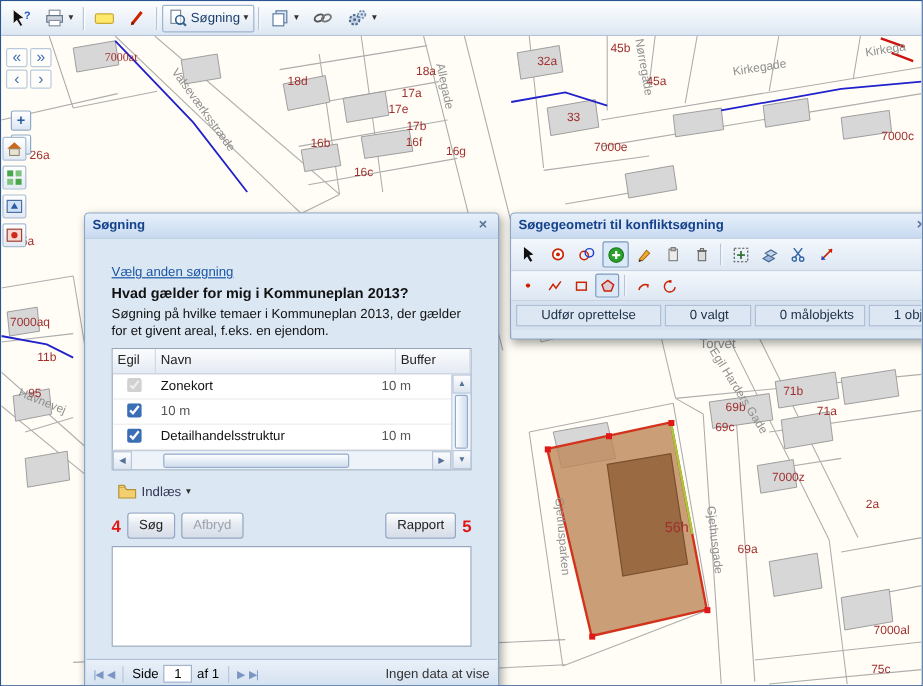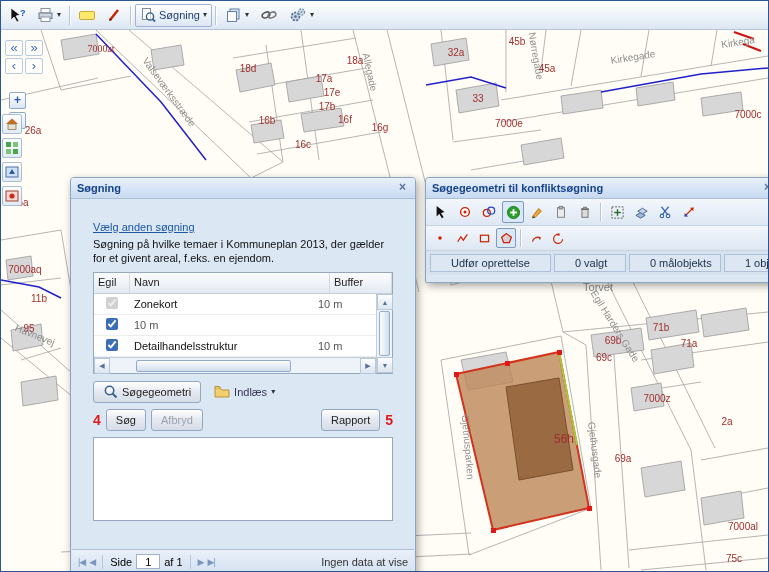--- a/index.html
+++ b/index.html
@@ -224,23 +224,23 @@
           <rect x="490" y="498" width="5" height="5"></rect>
           <rect x="504" y="331" width="5" height="5"></rect>
         </g>
       </g>
     </svg>
 
     <div id="map-labels">
         <span class="map-label parcel-label" style="left: 100px; top: 18px; font-size: 10px; transform: translate(-50%, -50%) rotate(0deg); font-family: Liberation Serif, serif;">7000at</span>
         <span class="map-label parcel-label" style="left: 247px; top: 38px; font-size: 10px; transform: translate(-50%, -50%) rotate(0deg);">18d</span>
         <span class="map-label parcel-label" style="left: 318px; top: 30px; font-size: 10px; transform: translate(-50%, -50%) rotate(0deg); margin-left: 36px;">18a</span>
-        <span class="map-label parcel-label" style="left: 323px; top: 48px; font-size: 10px; transform: translate(-50%, -50%) rotate(0deg);">17a</span>
+        <span class="map-label parcel-label" style="left: 342px; top: 48px; font-size: 10px; transform: translate(-50%, -50%) rotate(0deg);">17a</span>
         <span class="map-label parcel-label" style="left: 331px; top: 62px; font-size: 10px; transform: translate(-50%, -50%) rotate(0deg);">17e</span>
-        <span class="map-label parcel-label" style="left: 326px; top: 76px; font-size: 10px; transform: translate(-50%, -50%) rotate(0deg); text-align: right;">17b</span>
+        <span class="map-label parcel-label" style="left: 346px; top: 76px; font-size: 10px; transform: translate(-50%, -50%) rotate(0deg); text-align: right;">17b</span>
         <span class="map-label parcel-label" style="left: 266px; top: 90px; font-size: 10px; transform: translate(-50%, -50%) rotate(0deg);">16b</span>
         <span class="map-label parcel-label" style="left: 344px; top: 89px; font-size: 10px; transform: translate(-50%, -50%) rotate(0deg);">16f</span>
         <span class="map-label parcel-label" style="left: 302px; top: 114px; font-size: 10px; transform: translate(-50%, -50%) rotate(0deg);">16c</span>
         <span class="map-label parcel-label" style="left: 347px; top: 97px; font-size: 10px; transform: translate(-50%, -50%) rotate(0deg); margin-left: 32px;">16g</span>
         <span class="map-label parcel-label" style="left: 516px; top: 11px; font-size: 10px; transform: translate(-50%, -50%) rotate(0deg);">45b</span>
         <span class="map-label parcel-label" style="left: 546px; top: 38px; font-size: 10px; transform: translate(-50%, -50%) rotate(0deg);">45a</span>
         <span class="map-label parcel-label" style="left: 455px; top: 22px; font-size: 10px; transform: translate(-50%, -50%) rotate(0deg);">32a</span>
         <span class="map-label parcel-label" style="left: 477px; top: 68px; font-size: 10px; transform: translate(-50%, -50%) rotate(0deg);">33</span>
         <span class="map-label parcel-label" style="left: 508px; top: 93px; font-size: 10px; transform: translate(-50%, -50%) rotate(0deg);">7000e</span>
         <span class="map-label parcel-label" style="left: 747px; top: 84px; font-size: 10px; transform: translate(-50%, -50%) rotate(0deg);">7000c</span>
@@ -312,20 +312,21 @@
       </span>
     </div>
 
     <div class="dialog sdlg">
       <div class="dlg-title">
         <span>Søgning</span>
         <span class="dlg-close">×</span>
       </div>
       <div class="dlg-body">
         <a class="link" href="#">Vælg anden søgning</a>
+        <div class="sd-head">Hvad gælder for mig i Kommuneplan 2013?</div>
         <div class="sd-desc">Søgning på hvilke temaer i Kommuneplan 2013, der gælder for et givent areal, f.eks. en ejendom.</div>
 
         <div class="grid">
           <div class="ghead">
             <div>Egil</div>
             <div>Navn</div>
             <div>Buffer</div>
           </div>
           <div class="gbodywrap">
             <div class="grows">
@@ -351,27 +352,20 @@
             </div>
             <div class="vbar">
               <span class="sarr">▲</span>
               <span class="vthumb"></span>
               <span class="sarr">▼</span>
             </div>
           </div>
         </div>
 
         <div class="toolrow">
-          <span class="btn">
-            <svg width="15" height="15" viewBox="0 0 16 16">
-              <circle cx="7" cy="7" r="4.5" fill="rgba(255,255,255,.4)" stroke="#33608f" stroke-width="1.6"></circle>
-              <line x1="10.4" y1="10.4" x2="14.4" y2="14.4" stroke="#33608f" stroke-width="2"></line>
-            </svg>
-            <span>Søgegeometri</span>
-          </span>
           <span class="tbtn" style="gap:4px">
             <svg width="16" height="13" viewBox="0 0 16 13">
               <path d="M1,3 L6,3 L7.5,5 L15,5 L15,12 L1,12 Z" fill="#f3cf6e" stroke="#b5923a"></path>
               <path d="M1,3 L1,1.5 L5.5,1.5 L6.5,3" fill="#f3cf6e" stroke="#b5923a"></path>
             </svg>
             <span class="tlabel" style="color:#335">Indlæs</span>
             <span class="caret">▾</span>
           </span>
         </div>
 

